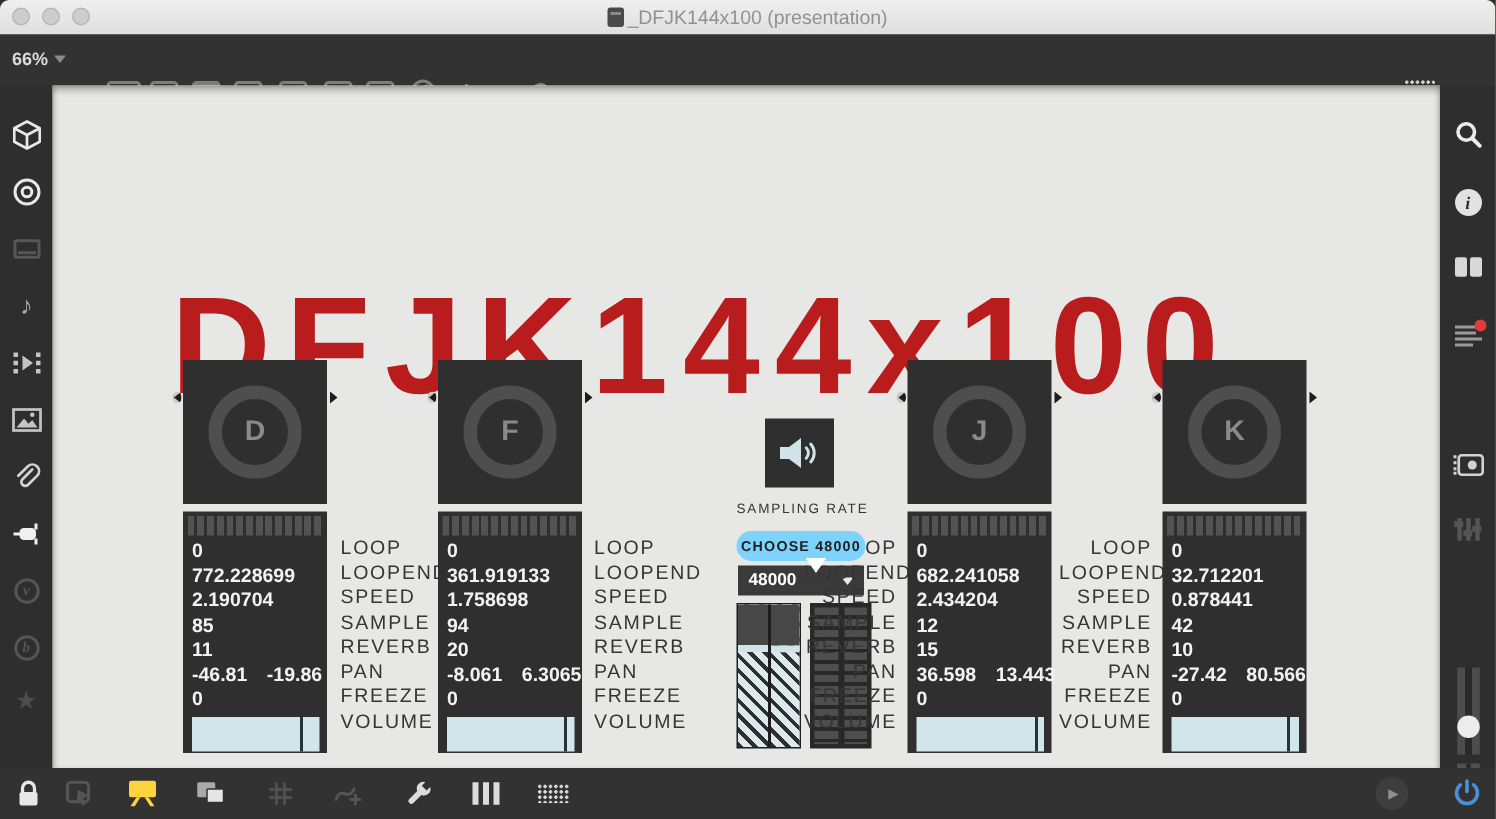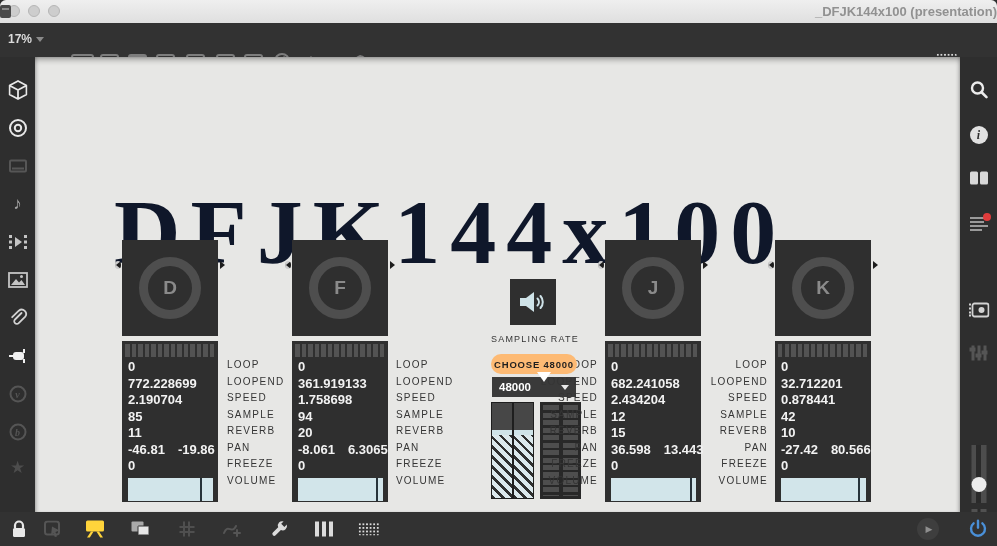--- a/index.html
+++ b/index.html
@@ -5,21 +5,21 @@
   * { margin:0; padding:0; box-sizing:border-box; }
   html,body { width:997px; height:546px; background:#2e2e2e; font-family:"Liberation Sans",sans-serif; }
   .app { position:relative; width:997px; height:546px; overflow:hidden; background:#2e2e2e; }
 
   
   .titlebar { position:absolute; left:0; top:0; width:997px; height:23px;
     background:linear-gradient(#efefef,#dfdfdf); border-radius:6px 6px 0 0; }
   .tl { position:absolute; top:5px; width:12px; height:12px; border-radius:50%;
     background:#cdcdcd; border:1px solid #b6b6b6; }
   .title-group { position:absolute; left:0; right:0; top:0; height:23px;
-    display:flex; align-items:center; justify-content:space-between; gap:2px;font-weight:bold; }
+    display:flex; align-items:center; justify-content:center; gap:2px; }
   .doc-icon { width:11px; height:13px; background:#4a4a4a; border-radius:2px; position:relative; }
   .doc-icon::after { content:""; position:absolute; left:2px; top:3px; width:7px; height:2px; background:#8a8a8a; }
   .win-title { font-size:13px; color:#919191; }
 
   
   .toolbar-top { position:absolute; left:0; top:23px; width:997px; height:34px; background:#323232; }
   .zoom-ctl { position:absolute; left:8px; top:9px; color:#dcdcdc; font-size:12px; font-weight:bold;
     display:flex; align-items:center; gap:4px; cursor:default; }
   .caret-dn { width:0; height:0; border-left:4px solid transparent; border-right:4px solid transparent;
     border-top:5px solid #8a8a8a; display:inline-block; }
@@ -86,50 +86,50 @@
   .layers-ic { position:relative; width:19px; height:15px; }
   .layers-ic i { position:absolute; border-radius:1px; }
   .layers-ic i:first-child { left:0; top:0; width:12px; height:10px; background:#a9a9a9; }
   .layers-ic i:last-child { left:6px; top:4px; width:12px; height:10px; background:#e6e6e6; border:1px solid #323232; }
   .play-circ { width:22px; height:22px; border-radius:50%; background:#3e3e3e; color:#8f8f8f;
     font-size:9px; display:flex; align-items:center; justify-content:center; padding-left:2px; }
 
   
   .canvas { position:absolute; left:35px; top:57px; width:925px; height:455px; background:#e7e7e5;
     box-shadow: inset 0 4px 6px -2px rgba(0,0,0,.4), inset 3px 0 4px -3px rgba(0,0,0,.3), inset -3px 0 4px -3px rgba(0,0,0,.3); }
-  .big-title { position:absolute; left:114px; top:122px; font-family:Liberation Serif, serif; font-weight:bold;
-    font-size:92px; letter-spacing:10px; color:#0f172a; z-index:1; white-space:nowrap; }
+  .big-title { position:absolute; left:114px; top:122px; font-family:Liberation Sans, sans-serif; font-weight:bold;
+    font-size:92px; letter-spacing:10px; color:#b91c1c; z-index:1; white-space:nowrap; }
   .credit { position:absolute; left:670px; top:118px; width:196px; text-align:right;
     font-family:"Liberation Serif",serif; font-size:10px; letter-spacing:1.6px; color:#2d2d2d; z-index:1; }
 
   .strip { position:absolute; top:183px; width:96px; z-index:2; }
   .strip-head { position:relative; height:96px; background:#2f2f2f; }
   .dial { position:absolute; left:50%; top:50%; transform:translate(-50%,-50%); width:62px; height:62px;
     border:9px solid #4e4e4e; border-radius:50%; display:flex; align-items:center; justify-content:center; }
   .dial-letter { color:#8a8a8a; font-size:19px; font-weight:bold; }
   .tick { position:absolute; top:21px; width:0; height:0; border-top:4px solid transparent; border-bottom:4px solid transparent; }
   .tick.tl { left:-7px; border-right:5px solid #1c1c1c; }
   .tick.tr { right:-7px; border-left:5px solid #1c1c1c; }
   .strip-block { margin-top:5px; background:#2f2f2f; padding:3px 3px 4px 3px; height:161px; }
   .segbar { height:13px; background:repeating-linear-gradient(90deg,#535353 0 4.5px,#2f2f2f 4.5px 6.5px); }
   .vals { padding:2px 0 0 3px; }
   .vrow { height:16.5px; line-height:16.5px; color:#f2f2f2; font-size:13px; font-weight:bold; white-space:nowrap; }
   .vrow.pan span:first-child { margin-right:13px; }
   .vslider { position:relative; margin:3px 2px 0 0; height:23px; background:#d2e5ea; }
   .vhandle { position:absolute; top:0; bottom:0; width:2px; background:#27333a; }
 
   .labels { position:absolute; top:300px; z-index:2; }
-  .labels span { display:block; height:16.5px; line-height:16.5px; font-size:10px; letter-spacing:1.2px;
+  .labels span { display:block; height:16.5px; line-height:16.5px; font-size:13px; letter-spacing:1.2px;
     color:#353535; white-space:nowrap; }
 
   .speaker-box { position:absolute; left:475px; top:222px; width:46px; height:46px; background:#2f2f2f;
     display:flex; align-items:center; justify-content:center; z-index:2; }
   .sr-label { position:absolute; left:445px; top:277px; width:110px; text-align:center;
     font-size:9px; letter-spacing:1.2px; color:#353535; z-index:2; }
-  .msg-bubble { position:absolute; left:456px; top:297px; width:86px; height:20px; background:#fdba74;
+  .msg-bubble { position:absolute; left:456px; top:297px; width:86px; height:20px; background:#7dd3fc;
     border-radius:10px; display:flex; align-items:center; justify-content:center;
     font-size:9.5px; font-weight:bold; letter-spacing:0.8px; color:#1f1f1f; z-index:3; }
   .bubble-tail { position:absolute; left:502px; top:315px; width:0; height:0; z-index:3;
     border-left:7px solid transparent; border-right:7px solid transparent; border-top:10px solid #fff; }
   .rate-menu { position:absolute; left:457px; top:320px; width:84px; height:20px; background:#3a3a3a;
     display:flex; align-items:center; z-index:2; color:#fff; font-size:11.5px; font-weight:bold; padding-left:7px; }
   .rate-menu .caret-dn { position:absolute; right:7px; border-top-color:#e8e8e8; }
   .hatch-meter { position:absolute; left:456px; top:345px; width:43px; height:97px; border:1px solid #1e1e1e;
     background:#dbe8ec; display:flex; z-index:2; }
   .hatch-col { flex:1; position:relative;
@@ -152,21 +152,21 @@
     <span class="tl" style="left:28px"></span>
     <span class="tl" style="left:48px"></span>
     <div class="title-group">
       <span class="doc-icon"></span>
       <span class="win-title">_DFJK144x100 (presentation)</span>
     </div>
   </div>
 
   <div class="toolbar-top">
     <div class="zoom-ctl">
-      <span>17%</span>
+      <span>66%</span>
       <span class="caret-dn"></span>
     </div>
 
     <div class="objbox panel-obj" style="left:71px"></div>
     <div class="objbox" style="left:100px">
         <span class="msu">m</span>
       </div>
     <div class="objbox" style="left:128px; background:#7d7d7d"></div>
     <div class="objbox" style="left:156px">
         <span class="xg">×</span>

